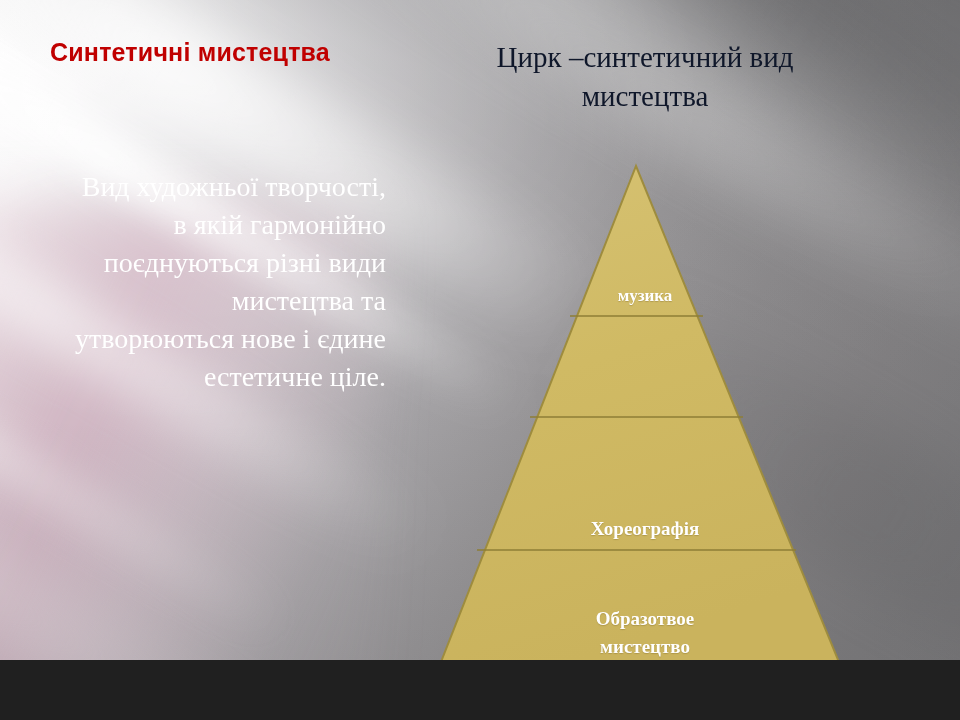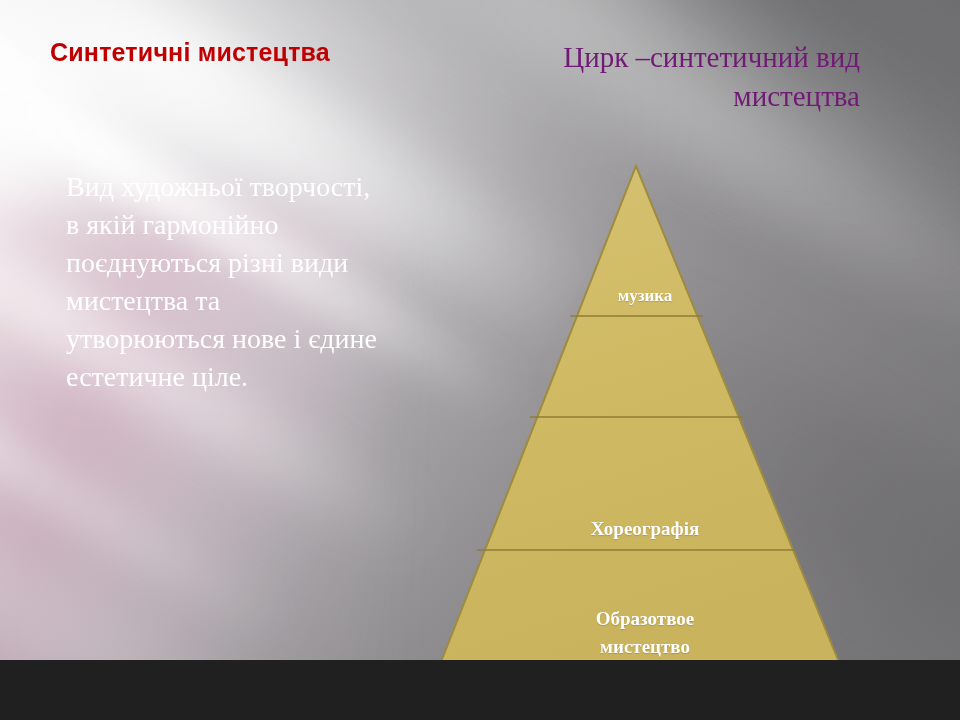--- a/index.html
+++ b/index.html
@@ -114,32 +114,32 @@
   }
 
   .left-body {
     position: absolute;
     left: 66px;
     top: 168px;
     width: 320px;
     font-size: 28px;
     line-height: 1.355;
     color: #ffffff;
-    text-align: left;
+    text-align: right;
   }
 
   .right-title {
     position: absolute;
     left: 430px;
     top: 38px;
     width: 430px;
-    text-align: right;
+    text-align: center;
     font-size: 29px;
     line-height: 1.33;
-    color: #701a75;
+    color: #0f172a;
   }
 
   
   .pyramid-wrap {
     position: absolute;
     left: 420px;
     top: 150px;
     width: 450px;
     height: 545px;
   }

